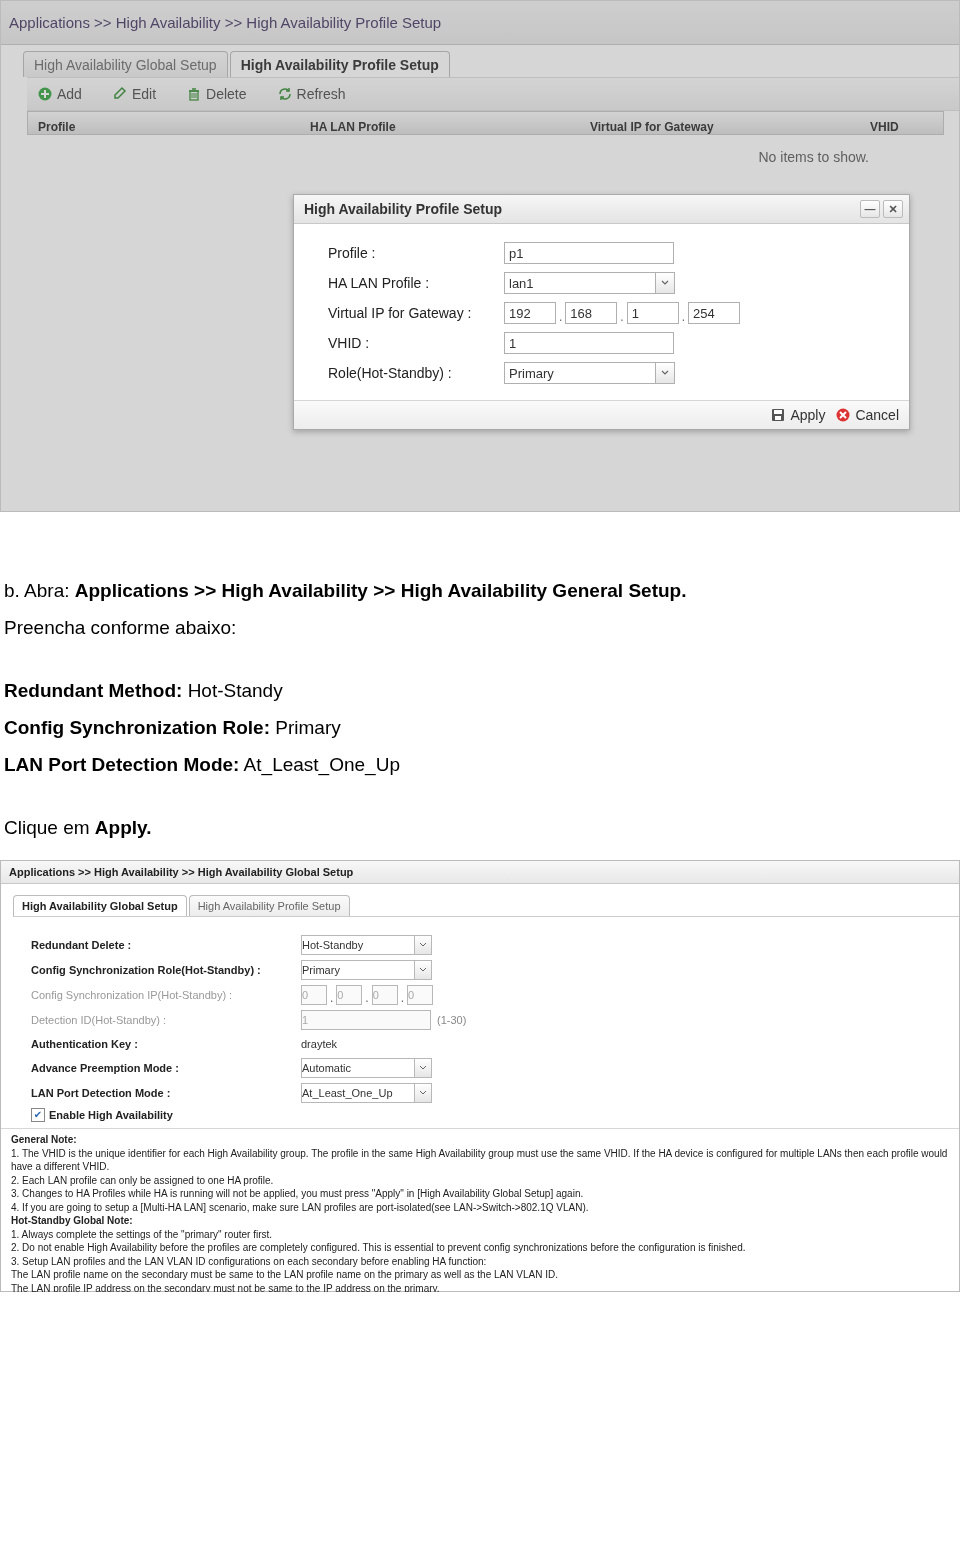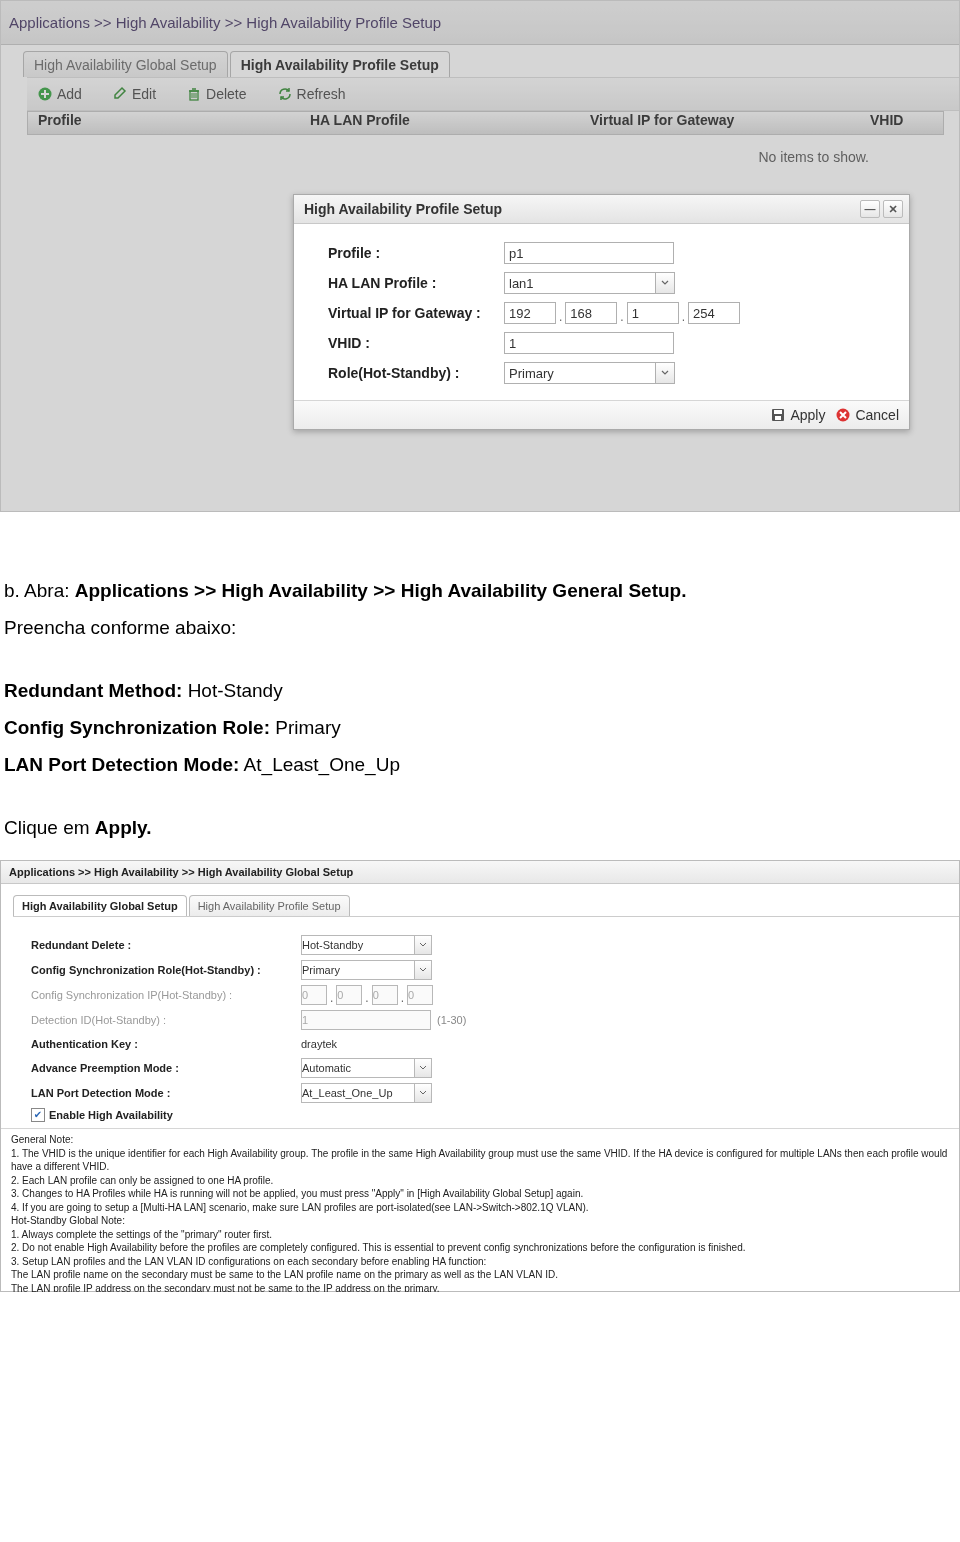--- a/index.html
+++ b/index.html
@@ -8,31 +8,31 @@
   .shot1 .dim{position:absolute;inset:0;background:rgba(120,120,120,.30);pointer-events:none;z-index:5}
   .crumb{font-weight:normal;color:#403060;font-size:15px;padding:13px 8px;border-bottom:1px solid #c8c8c8;background:linear-gradient(#f4f4f4,#e8e8e8)}
   .crumb2{font-weight:bold;color:#222;font-size:11px;padding:5px 8px;border-bottom:1px solid #c8c8c8;background:linear-gradient(#f7f7f7,#e8e8e8)}
   .tabs{height:28px;display:flex;align-items:flex-end;padding:2px 0 0 22px;margin-top:2px}
   .tab{border:1px solid #bbb;border-bottom:none;border-top-left-radius:4px;border-top-right-radius:4px;padding:5px 10px 4px 10px;margin-right:2px;color:#666;font-size:14px;background:linear-gradient(#fbfbfb,#ececec)}
   .tab.active{color:#222;font-weight:bold;background:#fff}
   .tabs2 .tab{font-size:11px;padding:4px 8px}
   .toolbar{border-top:1px solid #ddd;border-bottom:1px solid #ddd;background:linear-gradient(#fcfcfc,#ececec);height:32px;display:flex;align-items:center;gap:30px;padding:0 10px;font-size:14px;color:#444;margin:0 0 0 26px}
   .tbtn{display:flex;align-items:center;gap:4px}
   .ico{width:16px;height:16px;display:inline-block}
-  .thead{background:linear-gradient(#fafafa,#dcdcdc);border:1px solid #c4c4c4;height:22px;display:flex;align-items:flex-start;font-weight:bold;font-size:14px;color:#222;margin:0 15px 0 26px}
+  .thead{background:linear-gradient(#fafafa,#dcdcdc);border:1px solid #c4c4c4;height:22px;display:flex;align-items:flex-end;font-weight:bold;font-size:12px;color:#222;margin:0 15px 0 26px}
   .thead span{padding:0 10px}
   .noitems{text-align:right;padding:14px 90px 0 0;color:#555;font-size:14px}
   
   .dlg{position:absolute;left:292px;top:193px;width:615px;border:1px solid #aaa;background:#fff;box-shadow:0 2px 6px rgba(0,0,0,.25);z-index:10}
   .dlg-title{background:linear-gradient(#f6f6f6,#e4e4e4);border-bottom:1px solid #c8c8c8;padding:5px 6px 5px 10px;font-weight:bold;font-size:14px;color:#333;display:flex;align-items:center}
   .dlg-title .spacer{flex:1}
   .winbtn{width:18px;height:16px;border:1px solid #bbb;border-radius:2px;background:linear-gradient(#fff,#e6e6e6);margin-left:3px;display:flex;align-items:center;justify-content:center;font-size:11px;color:#555}
   .dlg-body{padding:18px 20px 8px 34px}
   .frow{display:flex;align-items:center;margin-bottom:8px;font-size:14px}
-  .flabel{width:176px;font-weight:bold;color:#222}
+  .flabel{width:176px;font-weight:normal;color:#222}
   .tinput{border:1px solid #b0b0b0;height:20px;padding:0 4px;font-size:13px;color:#333;background:#fff}
   .sel{display:flex;align-items:stretch}
   .sel .tinput{border-right:none}
   .sel .drop{width:18px;border:1px solid #b0b0b0;background:linear-gradient(#fff,#e6e6e6);display:flex;align-items:center;justify-content:center}
   .sel .drop svg{width:8px;height:8px}
   .ip{display:flex;gap:0;align-items:flex-end}
   .ip .tinput{width:42px;text-align:left}
   .dot{padding:0 3px;font-size:12px;color:#666;align-self:flex-end}
   .dlg-foot{border-top:1px solid #d6d6d6;background:linear-gradient(#fafafa,#ececec);padding:6px 10px;display:flex;justify-content:flex-end;gap:10px;font-size:14px;color:#333}
   .fbtn{display:flex;align-items:center;gap:4px}
@@ -50,21 +50,21 @@
   .gin.auth{border:none;background:transparent}
   .gsel{display:flex}
   .gsel .gin{border-right:none}
   .gsel .drop{width:16px;border:1px solid #b8b8b8;background:linear-gradient(#fff,#e6e6e6);display:flex;align-items:center;justify-content:center}
   .gip{display:flex;align-items:flex-end}
   .gip .gin{width:24px}
   .hint{color:#888;margin-left:6px;font-size:11px}
   .chk{display:flex;align-items:center;gap:4px;margin-top:4px}
   .chkbox{width:12px;height:12px;border:1px solid #888;background:#fff;display:flex;align-items:center;justify-content:center;font-size:10px;color:#2a66b5;line-height:1}
   .notes{border-top:1px solid #d6d6d6;padding:4px 10px 2px 10px;font-size:10px;line-height:1.35;color:#222}
-  .notes b{font-weight:normal}
+  .notes b{font-weight:bold}
   .sfoot{border-top:1px solid #d6d6d6;background:linear-gradient(#fafafa,#ececec);padding:4px 10px;display:flex;justify-content:flex-end;gap:10px;font-size:12px;color:#333}
 </style>
 </head>
 <body>
 
 <div class="shot shot1">
   <div class="dim"></div>
   <div class="crumb">Applications &gt;&gt; High Availability &gt;&gt; High Availability Profile Setup</div>
   <div class="tabs">
     <div class="tab"><span>High Availability Global Setup</span></div>

